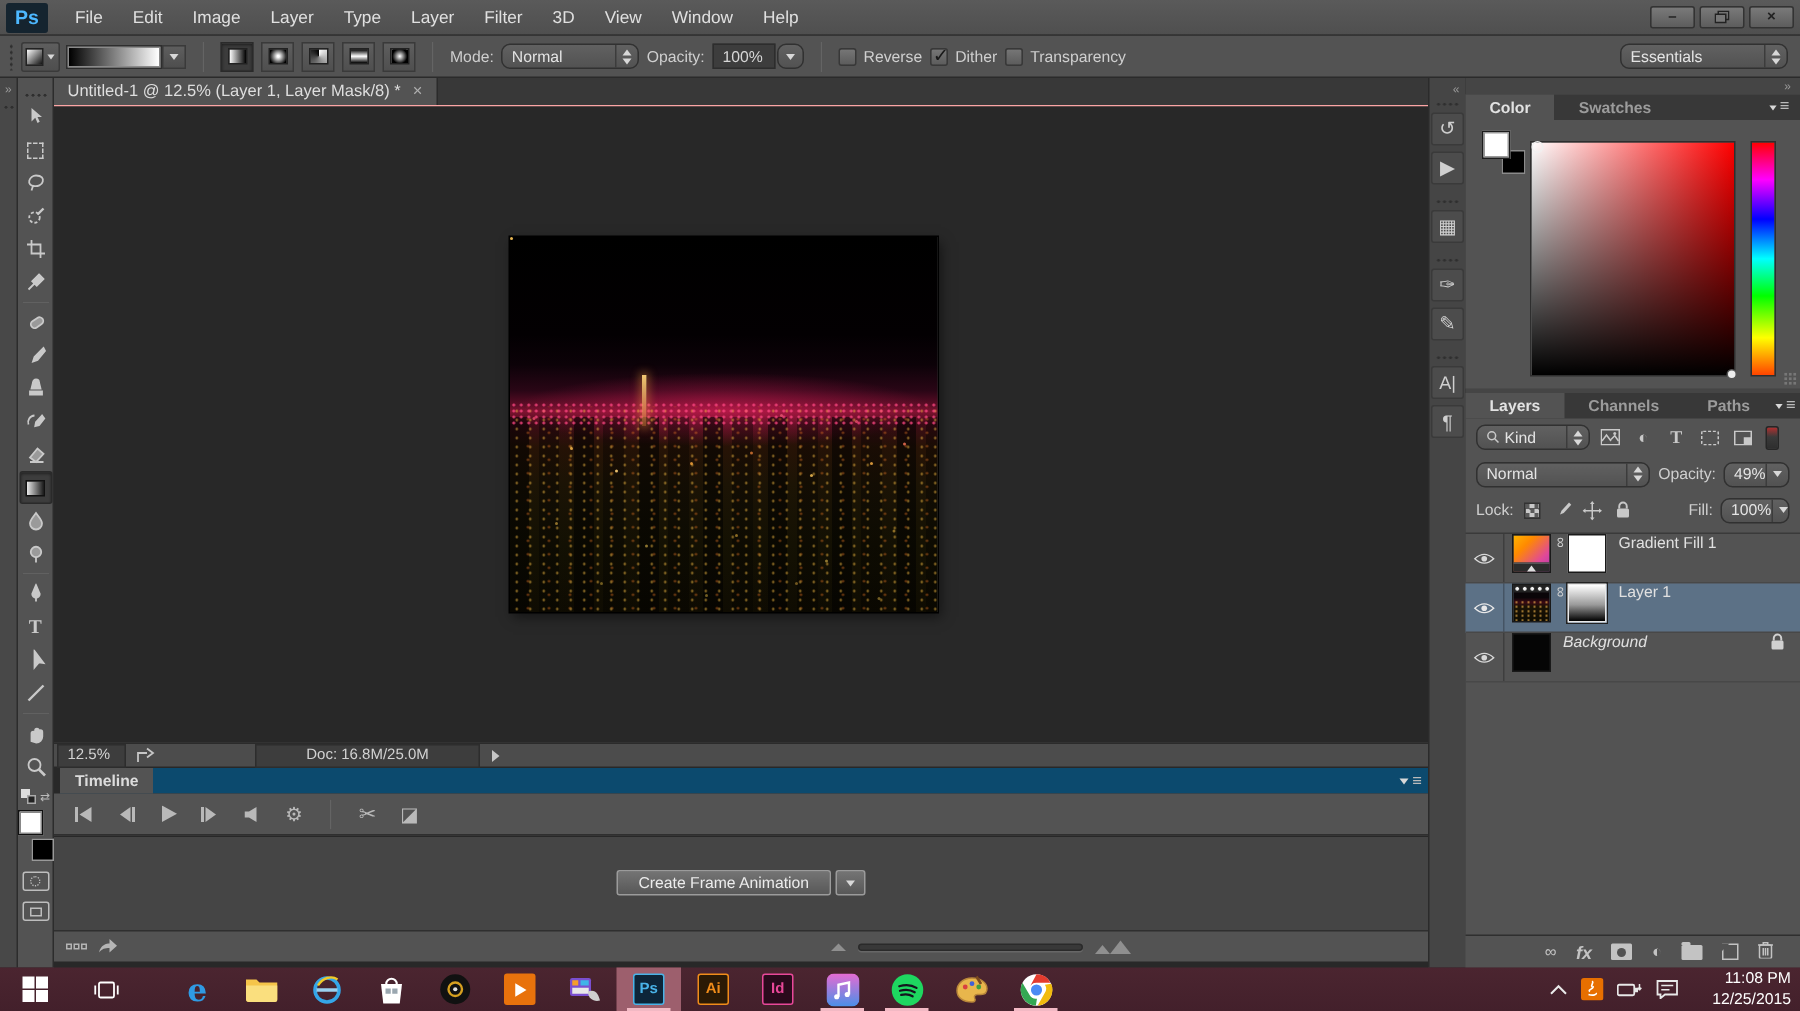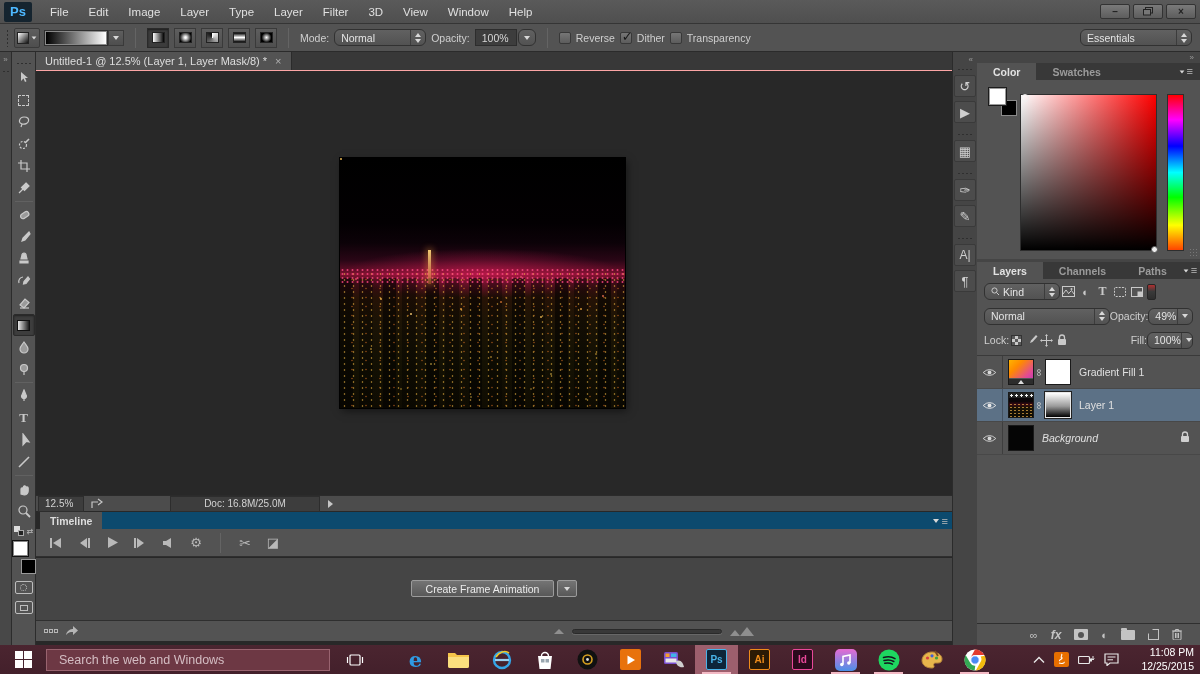--- a/index.html
+++ b/index.html
@@ -99,33 +99,33 @@
   #cfg .f{position:absolute;left:0;top:0;width:19px;height:19px;background:#fff;border:1px solid #1c1c1c;box-shadow:0 0 0 1px #9a9a9a inset}
   #cfg .b{position:absolute;left:13px;top:13px;width:16px;height:16px;background:#000;border:1px solid #8a8a8a}
   #satfield{position:absolute;left:43px;top:14px;width:137px;height:157px;border:1px solid #2e2e2e;
     background:linear-gradient(to top,#000,rgba(0,0,0,0)),linear-gradient(to right,#fff,#f00)}
   #satcursor{position:absolute;left:44px;top:14px;width:8px;height:8px;border:1.5px solid #f0f0f0;border-radius:50%}
   #satdot{position:absolute;left:174px;top:166px;width:7px;height:7px;background:#eee;border-radius:50%;border:1px solid #555}
   #huestrip{position:absolute;left:190px;top:14px;width:17px;height:157px;border:1px solid #2e2e2e;
     background:linear-gradient(to bottom,#f00 0%,#f0f 16%,#00f 33%,#0ff 50%,#0f0 66%,#ff0 84%,#f40 100%)}
   #cgrip{position:absolute;right:2px;bottom:2px;width:9px;height:9px;background-image:radial-gradient(#777 40%,transparent 45%);background-size:3px 3px}
   #layerspanel{position:absolute;left:0;top:210px;width:223px;height:383px;background:#535353}
-  .lrow{display:flex;align-items:center;padding:0 7px;gap:0}
+  .lrow{display:flex;align-items:center;padding:0 7px;gap:5px}
   #filterrow{height:25px}
   #kind-dd{width:76px}
   .ficon{width:17px;height:15px;display:flex;align-items:center;justify-content:center;color:#c9c9c9;font-size:11px}
   #ftoggle{width:9px;height:16px;border-radius:2px;background:linear-gradient(#b03030,#3a3a3a 45%,#2e2e2e);border:1px solid #262626;margin-left:2px}
   #blendrow{height:24px}
   #blend-dd{width:130px}
   .valdd{width:46px}
   #lockrow{height:24px}
   .lockicon{width:15px;height:14px;display:flex;align-items:center;justify-content:center}
   #checker{width:11px;height:11px;background:repeating-conic-gradient(#c9c9c9 0 25%,#5a5a5a 0 50%);background-size:6px 6px;border:1px solid #333}
   #layerlist{border-top:1px solid #3a3a3a;margin-top:3px}
-  .layer{height:33px;display:flex;align-items:center;border-bottom:1px solid #484848;position:relative}
+  .layer{height:33px;display:flex;border-bottom:1px solid #484848;position:relative}
   .layer.selected{background:#5c7186}
   .eyecell{width:26px;align-self:stretch;display:flex;align-items:center;justify-content:center;border-right:1px solid rgba(0,0,0,.25)}
   .thumb{width:26px;height:26px;border:1px solid #1a1a1a;flex:none;margin-left:5px;position:relative}
   .chain{width:11px;text-align:center;color:#d0d0d0;font-size:10px;flex:none}
   .chain span{display:inline-block;transform:rotate(90deg)}
   .mask{width:26px;height:26px;border:1px solid #1a1a1a;flex:none;background:#fff}
   .mask.gradmask{background:linear-gradient(180deg,#fff 0%,#9a9a9a 55%,#000 100%);border:1px solid #e8e8e8;box-shadow:0 0 0 1px #222}
   .lname{margin-left:8px;font-size:10.5px;color:#e0e0e0;white-space:nowrap}
   #gradthumb{background:linear-gradient(135deg,#ffb400 0%,#ff8a00 30%,#e0489a 72%,#b03ab0 100%)}
   #gradthumb .slider{position:absolute;left:0;bottom:0;width:100%;height:6px;background:#2c2c2c;border-top:1px solid #555;display:flex;justify-content:center}
@@ -684,23 +684,20 @@
 <div id="watermark">This Is Not</div>
 <div id="taskbar">
   <div id="startbtn">
       <span class="winlogo">
         <i></i>
         <i></i>
         <i></i>
         <i></i>
       </span>
     </div>
-  <div id="searchbox">
-    <input placeholder="Search the web and Windows" style="">
-  </div>
   <div id="taskview">
       <svg width="18" height="14" viewBox="0 0 18 14">
         <rect x="4" y="2" width="10" height="10" rx="1" fill="none" stroke="#fff" stroke-width="1.2"></rect>
         <path d="M1.5 4 V10 M16.5 4 V10" stroke="#fff" stroke-width="1.2"></path>
       </svg>
     </div>
 
   <div class="tbicon" style="margin-left:22px">
       <span style="color:#2f9ae3;font-size:21px;font-weight:bold;font-family:'DejaVu Serif',serif">e</span>
     </div>

